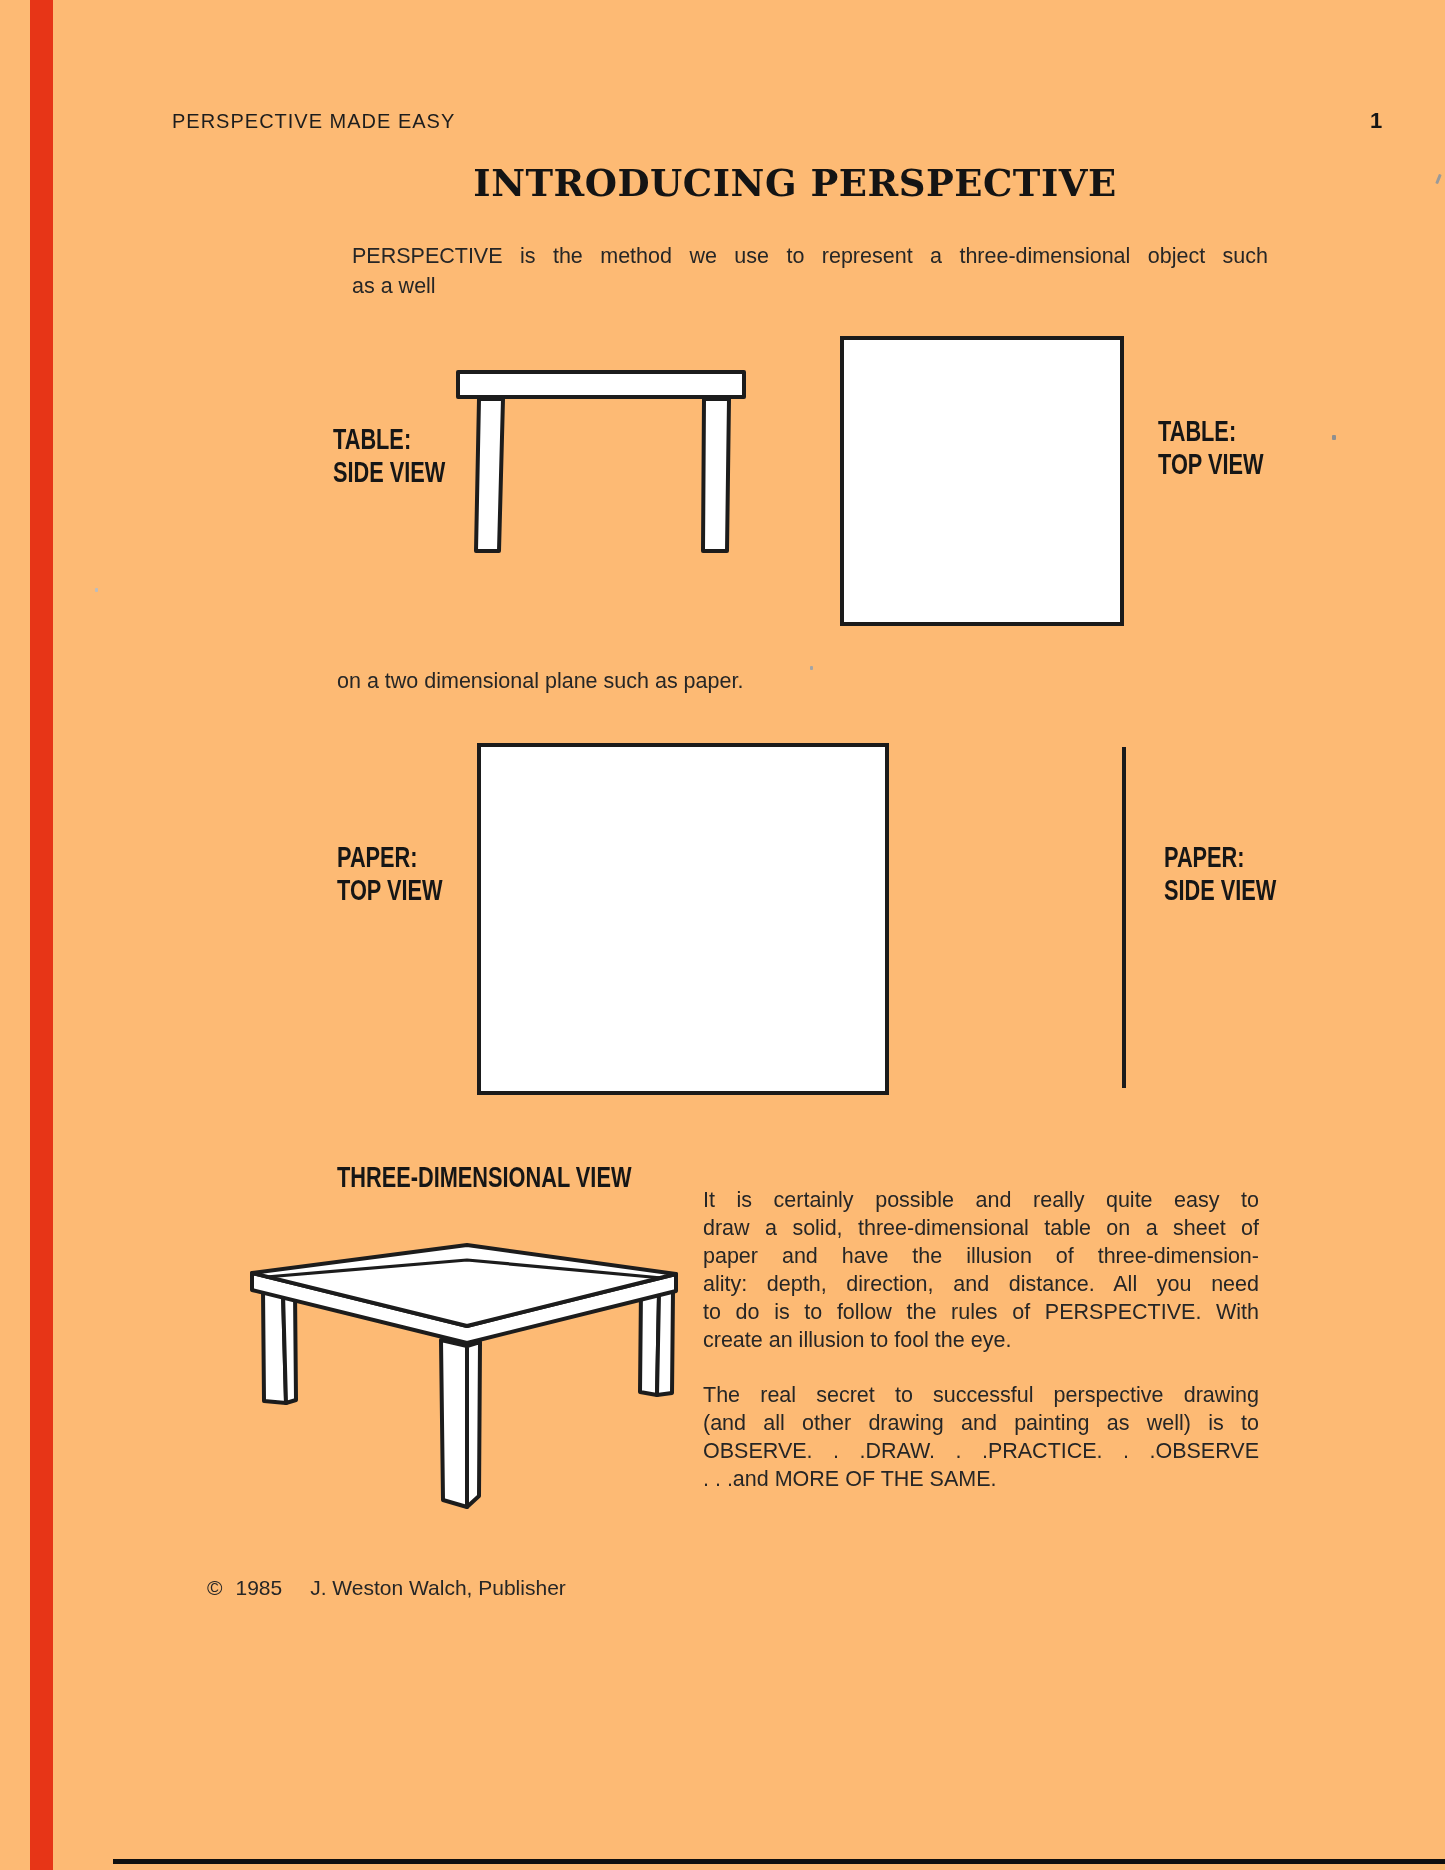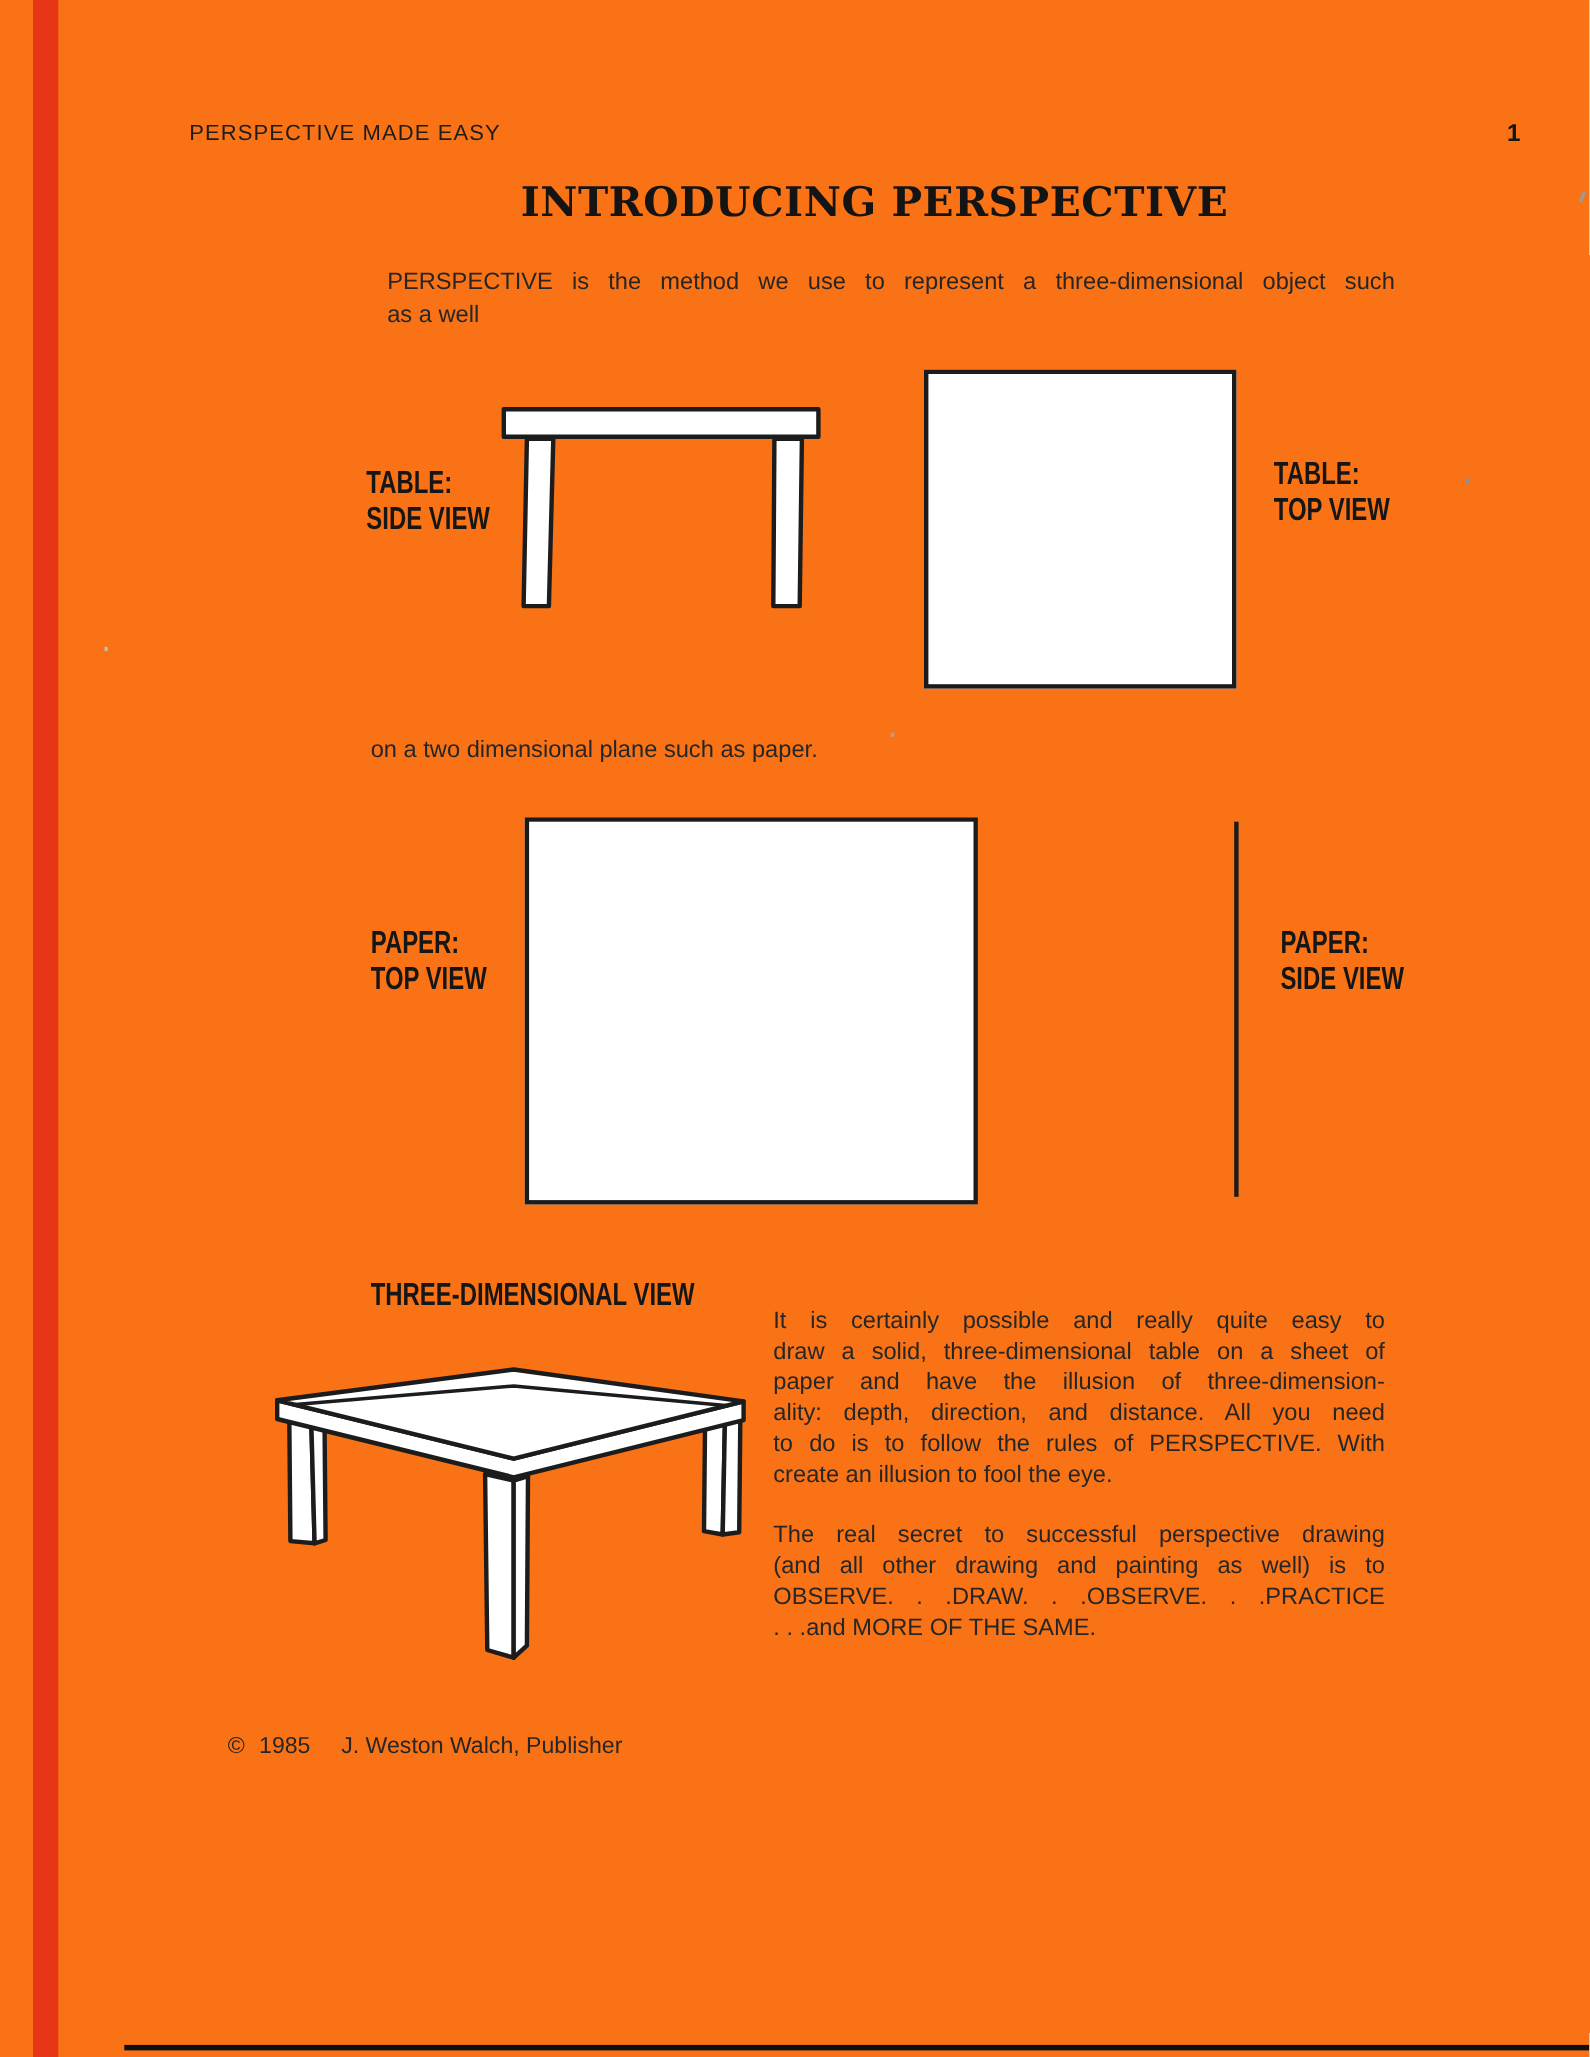--- a/index.html
+++ b/index.html
@@ -1,16 +1,16 @@
 <!DOCTYPE html>
 <html><head>
 <meta charset="utf-8">
 <style>
   html,body{margin:0;padding:0;background:#ffffff;}
-  #page{position:relative;width:1445px;height:1870px;background:#f97316;overflow:hidden;
+  #page{position:relative;width:1445px;height:1870px;background:#fdba74;overflow:hidden;
         font-family:"Liberation Sans",sans-serif;color:#232323;}
 
   
   .red-strip{position:absolute;left:30px;top:0;width:23px;height:1870px;background:#e73517;}
   .bottom-line{position:absolute;left:113px;top:1859px;width:1332px;height:5px;background:#101010;}
   .speck{position:absolute;background:#9a9a9a;border-radius:1px;}
   .speck.s1{left:1437px;top:174px;width:3px;height:10px;transform:rotate(22deg);}
   .speck.s2{left:1332px;top:435px;width:4px;height:5px;background:#8f8f8f;}
   .speck.s3{left:810px;top:666px;width:3px;height:4px;background:#a5a5a5;}
   .speck.s4{left:95px;top:588px;width:3px;height:4px;background:#bdbdbd;}
@@ -135,21 +135,21 @@
           <div class="jline">paper and have the illusion of three-dimension-</div>
           <div class="jline">ality: depth, direction, and distance. All you need</div>
           <div class="jline">to do is to follow the rules of PERSPECTIVE. With</div>
         </div>
       <div class="lline">create an illusion to fool the eye.</div>
     </div>
     <div class="block2">
       <div>
           <div class="jline">The real secret to successful perspective drawing</div>
           <div class="jline">(and all other drawing and painting as well) is to</div>
-          <div class="jline">OBSERVE. . .DRAW. . .OBSERVE. . .PRACTICE</div>
+          <div class="jline">OBSERVE. . .DRAW. . .PRACTICE. . .OBSERVE</div>
         </div>
       <div class="lline">. . .and MORE OF THE SAME.</div>
     </div>
   </div>
 
   <div class="footer">
     <span class="c">©</span><span class="y">1985</span><span>J. Weston Walch, Publisher</span>
   </div>
 
 </div>

